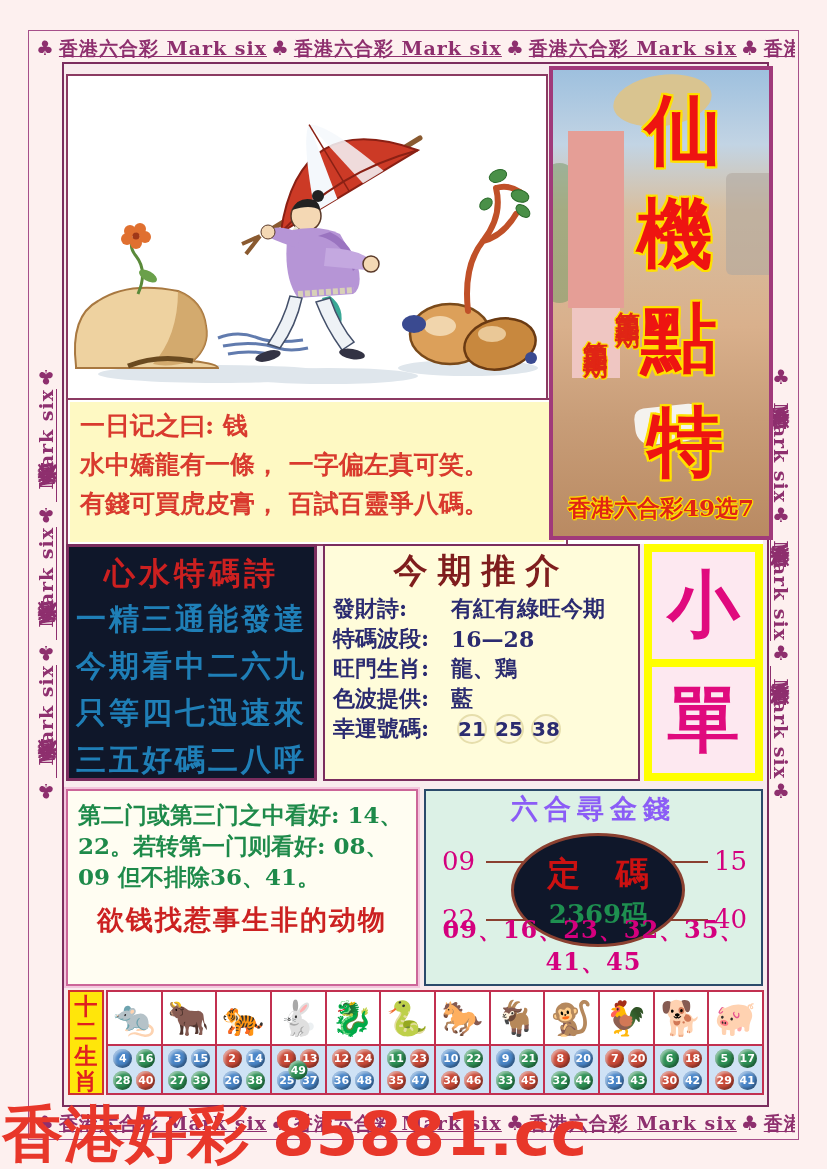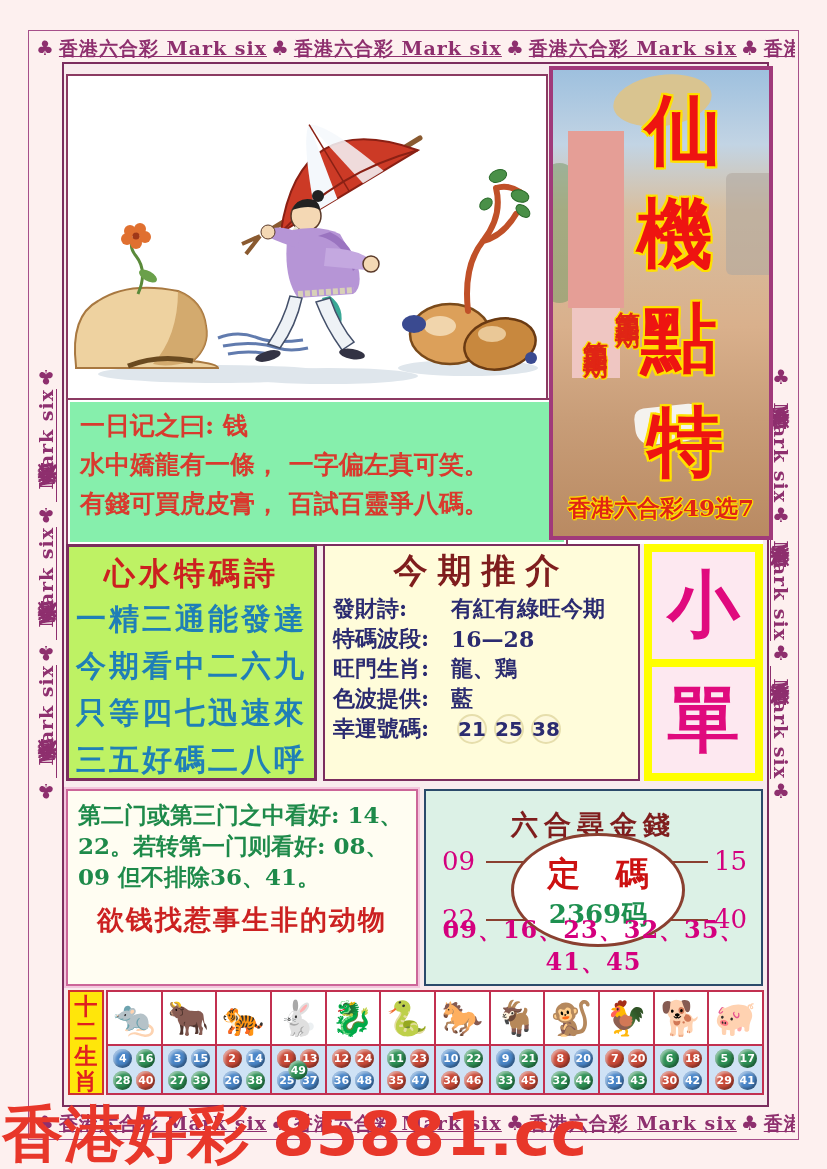--- a/index.html
+++ b/index.html
@@ -14,21 +14,21 @@
   .strip-bottom{left:32px;top:1109px;width:763px;height:28px;line-height:28px;text-align:center;}
   .strip-left,.strip-right{writing-mode:vertical-rl;text-orientation:mixed;width:28px;height:1040px;top:64px;text-align:center;line-height:28px;}
   .strip-left{left:32px;transform:rotate(180deg);}
   .strip-right{left:767px;}
   .inner-frame{position:absolute;left:62px;top:62px;width:703px;height:1041px;border:2px solid #7b2d5e;background:#f8ebed;}
   .white-gap{position:absolute;left:66px;top:528px;width:697px;height:16px;background:#ffffff;}
   
   .illus-box{position:absolute;left:66px;top:74px;width:478px;height:322px;background:#ffffff;border:2px solid #8b3a62;}
   .illus-box svg{width:100%;height:100%;display:block;}
   
-  .poem-box{position:absolute;left:66px;top:398px;width:474px;height:132px;background:#86efac;border:2px solid #8b3a62;box-shadow:inset 0 0 0 2px #fff;padding:6px 12px;box-sizing:content-box;}
+  .poem-box{position:absolute;left:66px;top:398px;width:474px;height:132px;background:#fef9c3;border:2px solid #8b3a62;box-shadow:inset 0 0 0 2px #fff;padding:6px 12px;box-sizing:content-box;}
   .poem-box .pline{color:#d93a2e;font-weight:bold;font-size:25px;line-height:39px;font-family:"DejaVu Serif","Liberation Serif",serif;white-space:nowrap;}
   
   .photo-box{position:absolute;left:549px;top:66px;width:216px;height:466px;border:4px solid #a03a7a;background:#d9b08c;overflow:hidden;}
   .photo-bg{position:absolute;left:0;top:0;right:0;bottom:0;background:linear-gradient(180deg,#9ec0de 0%,#c2d4e4 16%,#d8bfa0 30%,#d9b08c 55%,#c89d78 75%,#b98a62 100%);}
   .hat{position:absolute;left:28%;top:1%;width:46%;height:11%;background:#d9c490;border-radius:50%;transform:rotate(-8deg);}
   .bush{position:absolute;left:-12%;top:20%;width:30%;height:30%;background:#7a9a6a;border-radius:50%;opacity:.55;}
   .bldg{position:absolute;right:-6%;top:22%;width:26%;height:22%;background:#b0a8a0;opacity:.6;border-radius:6px;}
   .censor1{position:absolute;left:7%;top:13%;width:26%;height:38%;background:#e59e96;}
   .censor2{position:absolute;left:9%;top:51%;width:22%;height:15%;background:#efc6c2;}
   .bikini{position:absolute;left:38%;top:72%;width:30%;height:8%;background:#f4f2ee;border-radius:10px 10px 16px 16px;transform:rotate(-6deg);}
@@ -38,44 +38,44 @@
   .ytitle .tchar:nth-child(2){transform:translateX(-8px);}
   .ytitle .tchar:nth-child(3){transform:translateX(-4px);}
   .ytitle .tchar:nth-child(4){transform:translateX(2px);}
   .issue-col{position:absolute;writing-mode:vertical-rl;font-size:25px;font-weight:bold;color:#e02515;letter-spacing:3px;font-family:"DejaVu Serif","Liberation Serif",serif;
     text-shadow:-1px 0 #ffe000,1px 0 #ffe000,0 -1px #ffe000,0 1px #ffe000,-1px -1px #ffe000,1px 1px #ffe000;}
   .issue-a{left:58px;top:222px;}
   .issue-b{left:26px;top:252px;}
   .photo-caption{position:absolute;left:0;bottom:12px;width:100%;text-align:center;font-size:23px;font-weight:bold;color:#e02515;font-family:"DejaVu Serif","Liberation Serif",serif;
     text-shadow:-1px 0 #ffe000,1px 0 #ffe000,0 -1px #ffe000,0 1px #ffe000,-1px -1px #ffe000,1px 1px #ffe000;}
   
-  .heart-box{position:absolute;left:66px;top:544px;width:251px;height:237px;background:#bef264;border:3px solid #7b2d5e;box-sizing:border-box;text-align:center;}
+  .heart-box{position:absolute;left:66px;top:544px;width:251px;height:237px;background:#0f172a;border:3px solid #7b2d5e;box-sizing:border-box;text-align:center;}
   .heart-title{color:#cc2020;font-size:31px;font-weight:bold;letter-spacing:4px;margin-top:6px;font-family:"DejaVu Serif","Liberation Serif",serif;}
   .heart-line{color:#1f7fb7;font-size:30px;font-weight:bold;letter-spacing:3px;line-height:47px;white-space:nowrap;font-family:"DejaVu Serif","Liberation Serif",serif;}
   .tuijie-box{position:absolute;left:323px;top:544px;width:317px;height:237px;background:#fffcda;border:2px solid #7b2d5e;box-sizing:border-box;}
   .tuijie-title{color:#7f1d1d;font-size:34px;font-weight:bold;text-align:center;letter-spacing:10px;margin-top:2px;font-family:"DejaVu Serif","Liberation Serif",serif;}
   .trow{display:flex;align-items:center;padding:0 8px;height:30px;}
   .trow .tlabel{color:#2b2b70;font-size:22px;font-weight:bold;width:118px;flex:none;font-family:"DejaVu Serif","Liberation Serif",serif;white-space:nowrap;}
   .trow .tvalue{color:#2b2b70;font-size:22px;font-weight:bold;font-family:"DejaVu Serif","Liberation Serif",serif;white-space:nowrap;}
   .lucky{display:inline-flex;gap:7px;margin-left:6px;}
   .lcirc{width:30px;height:30px;border-radius:50%;border:2px solid #e6deac;background:#fdf8dc;color:#2b2b70;font-size:20px;font-weight:bold;display:flex;align-items:center;justify-content:center;box-sizing:border-box;}
   .xiaodan-box{position:absolute;left:644px;top:544px;width:119px;height:237px;background:#ffff00;box-sizing:border-box;padding:8px;display:flex;flex-direction:column;gap:8px;}
   .xd-cell{flex:1;background:#fde8f0;display:flex;align-items:center;justify-content:center;}
   .xd-char{font-size:72px;font-weight:bold;color:#e00a7e;font-family:"DejaVu Serif","Liberation Serif",serif;}
   
   .tema-box{position:absolute;left:66px;top:789px;width:352px;height:197px;background:#fffdf2;border:2px solid #cc6699;box-shadow:0 0 0 2px #f3c6dd;box-sizing:border-box;padding:4px 10px;}
   .tema-title{color:#cc2299;font-size:30px;font-weight:bold;letter-spacing:2px;font-family:"DejaVu Serif","Liberation Serif",serif;}
   .tema-body{color:#1e8a4a;font-size:23px;font-weight:bold;line-height:31px;margin-top:4px;font-family:"DejaVu Serif","Liberation Serif",serif;}
   .tema-red{color:#cc2121;font-size:27px;font-weight:bold;letter-spacing:2px;margin-top:10px;text-align:center;font-family:"DejaVu Serif","Liberation Serif",serif;}
   .jinqian-box{position:absolute;left:424px;top:789px;width:339px;height:197px;background:#dcf1e6;border:2px solid #2a4a6a;box-sizing:border-box;}
-  .jq-title{color:#7f1d1d;font-size:27px;font-weight:bold;text-align:center;letter-spacing:6px;margin-top:16px;font-family:"DejaVu Serif","Liberation Serif",serif;}
+  .jq-title{color:#8b5cf6;font-size:27px;font-weight:bold;text-align:center;letter-spacing:6px;margin-top:0;font-family:"DejaVu Serif","Liberation Serif",serif;}
   .jq-line{position:absolute;height:2px;background:#8a4030;}
   .jq-line1{left:60px;top:70px;width:222px;}
   .jq-line2{left:60px;top:128px;width:222px;}
-  .jq-ellipse{position:absolute;left:85px;top:42px;width:168px;height:108px;border:3px solid #8a4030;border-radius:50%;background:#ffffff;text-align:center;}
+  .jq-ellipse{position:absolute;left:85px;top:42px;width:168px;height:108px;border:3px solid #8a4030;border-radius:50%;background:#0f172a;text-align:center;}
   .jq-main{color:#cc1111;font-size:33px;font-weight:bold;letter-spacing:12px;margin-top:16px;text-indent:12px;font-family:"DejaVu Serif","Liberation Serif",serif;}
   .jq-sub{color:#1e9050;font-size:26px;font-weight:bold;font-family:"DejaVu Serif","Liberation Serif",serif;}
   .jq-corner{position:absolute;color:#d4007e;font-size:26px;font-weight:normal;font-family:"DejaVu Serif","Liberation Serif",serif;}
   .jq-tl{left:16px;top:55px;}  .jq-tr{right:14px;top:55px;}
   .jq-bl{left:16px;top:113px;} .jq-br{right:14px;top:113px;}
   .jq-bottom{position:absolute;left:0;bottom:6px;width:100%;text-align:center;color:#d4007e;font-size:24px;font-weight:bold;letter-spacing:1px;font-family:"DejaVu Serif","Liberation Serif",serif;}
   
   .zlabel{position:absolute;left:68px;top:990px;width:36px;height:105px;background:#ffe60a;border:2px solid #d03030;box-sizing:border-box;display:flex;flex-direction:column;align-items:center;justify-content:center;}
   .zlabel span{color:#e02020;font-size:23px;font-weight:bold;line-height:25px;font-family:"DejaVu Serif","Liberation Serif",serif;}
   .zrow{position:absolute;left:106px;top:990px;width:658px;height:105px;display:flex;}

